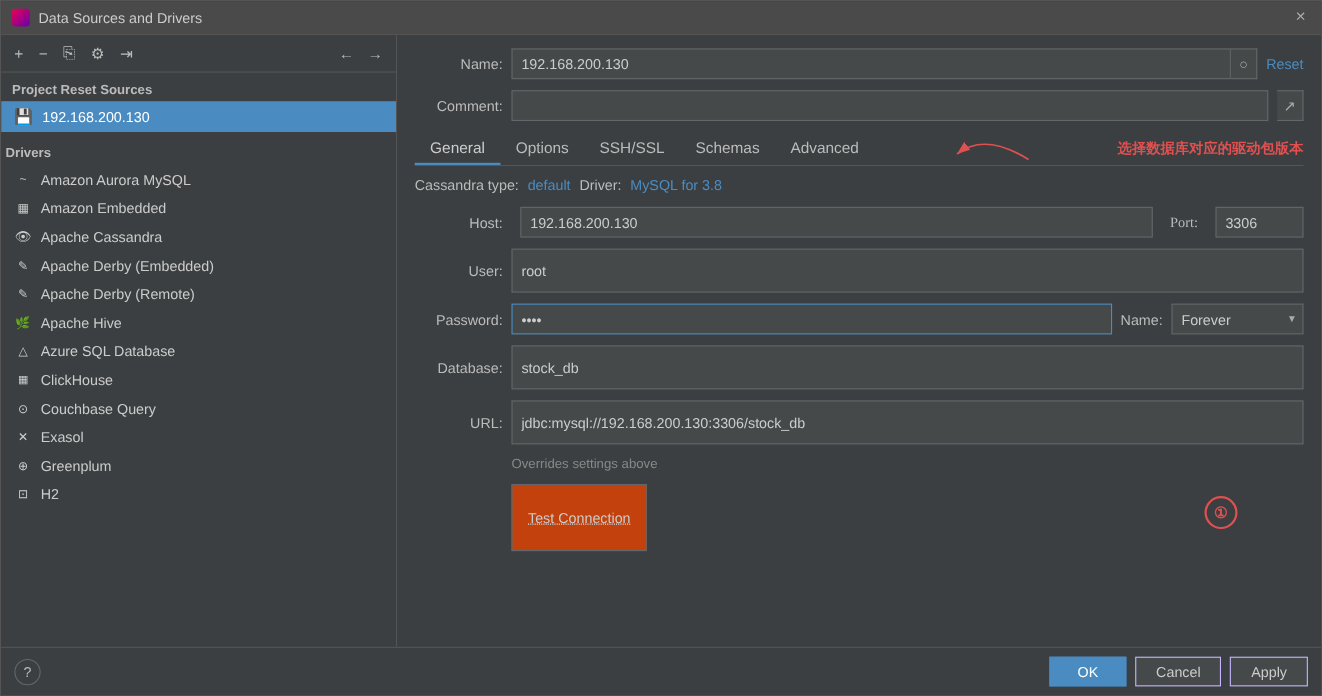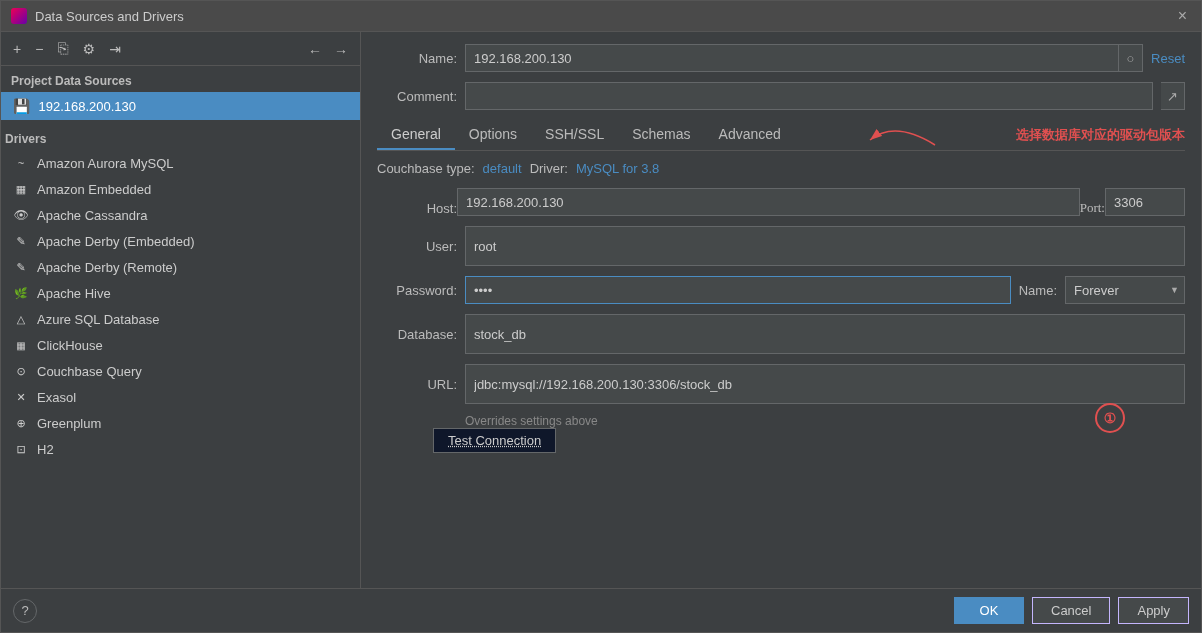--- a/index.html
+++ b/index.html
@@ -259,22 +259,22 @@
       margin-bottom: 12px;
       font-size: 13px;
     }
 
     .conn-label { color: #bbb; }
     .conn-value-default { color: #4a8cc2; }
     .conn-value-driver { color: #4a8cc2; }
 
     .host-row {
       display: flex;
-      align-items: flex-end;
-      gap: 0;
+      align-items: center;
+      gap: 16px;
       margin-bottom: 10px;
     }
 
     .host-input {
       flex: 1;
       background: #45494a;
       border: 1px solid #646769;
       color: #ccc;
       padding: 4px 8px;
       font-size: 13px;
@@ -344,30 +344,31 @@
       right: 6px;
       font-size: 9px;
       color: #aaa;
       pointer-events: none;
     }
 
     .url-note {
       color: #888;
       font-size: 12px;
       margin-left: 88px;
+      margin-bottom: 12px;
     }
 
     .test-btn {
-      background: #0f172a;
-      border: 1px solid #646769;
-      color: #ccc;
-      padding: 4px 14px;
-      font-size: 13px;
-      cursor: pointer;
-      margin-left: 56px;
+      background: #c2410c;
+      border: 1px solid #646769;
+      color: #ccc;
+      padding: 22px 14px;
+      font-size: 13px;
+      cursor: pointer;
+      margin-left: 88px;
       text-decoration: underline;
       text-decoration-style: dotted;
     }
 
     .circle-one {
       position: absolute;
       right: 60px;
       bottom: 20px;
       width: 30px; height: 30px;
       border: 2px solid #e05050;
@@ -444,21 +445,21 @@
         <button class="toolbar-btn">−</button>
         <button class="toolbar-btn">⎘</button>
         <button class="toolbar-btn">⚙</button>
         <button class="toolbar-btn">⇥</button>
         <div class="toolbar-nav">
           <button class="toolbar-btn">←</button>
           <button class="toolbar-btn">→</button>
         </div>
       </div>
 
-      <div class="section-header">Project Data Sources</div>
+      <div class="section-header">Project Reset Sources</div>
 
       <div class="datasource-item selected">
         <span style="color:#6fb3e0; font-size:14px;">💾</span>
         <span>192.168.200.130</span>
       </div>
 
       <div class="drivers-section">
         <div class="drivers-header">Drivers</div>
 
         <div class="driver-item">
@@ -543,21 +544,21 @@
                 <polygon points="0 0, 8 3, 0 6" fill="#e05050"></polygon>
               </marker>
             </defs>
             <path d="M 70 35 Q 30 10 5 30" stroke="#e05050" stroke-width="1.5" fill="none" marker-end="url(#arrowhead)"></path>
           </svg>
           <span style="color:#e05050; font-size:13px; font-weight:bold; white-space:nowrap;">选择数据库对应的驱动包版本</span>
         </div>
       </div>
 
       <div class="connection-info-row">
-        <span class="conn-label">Couchbase type:</span>
+        <span class="conn-label">Cassandra type:</span>
         <span class="conn-value-default">default</span>
         <span class="conn-label">Driver:</span>
         <span class="conn-value-driver">MySQL for 3.8</span>
       </div>
 
       <div class="host-row">
         <span class="form-label">Host:</span>
         <input type="text" class="host-input" value="192.168.200.130" style="">
         <span class="port-label">Port:</span>
         <input type="text" class="port-input" value="3306" style="">

